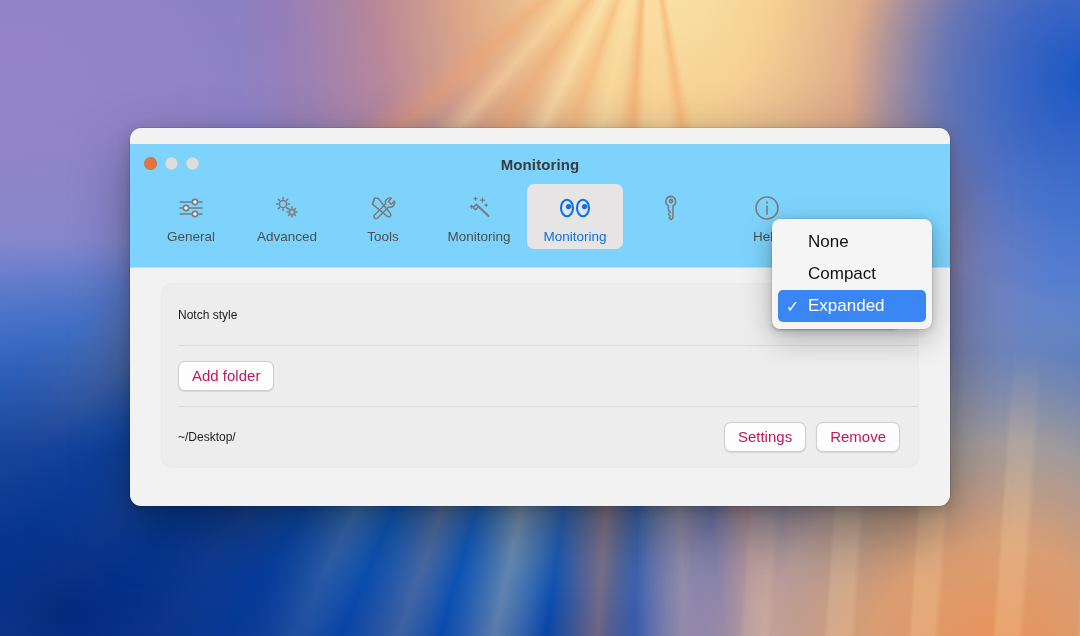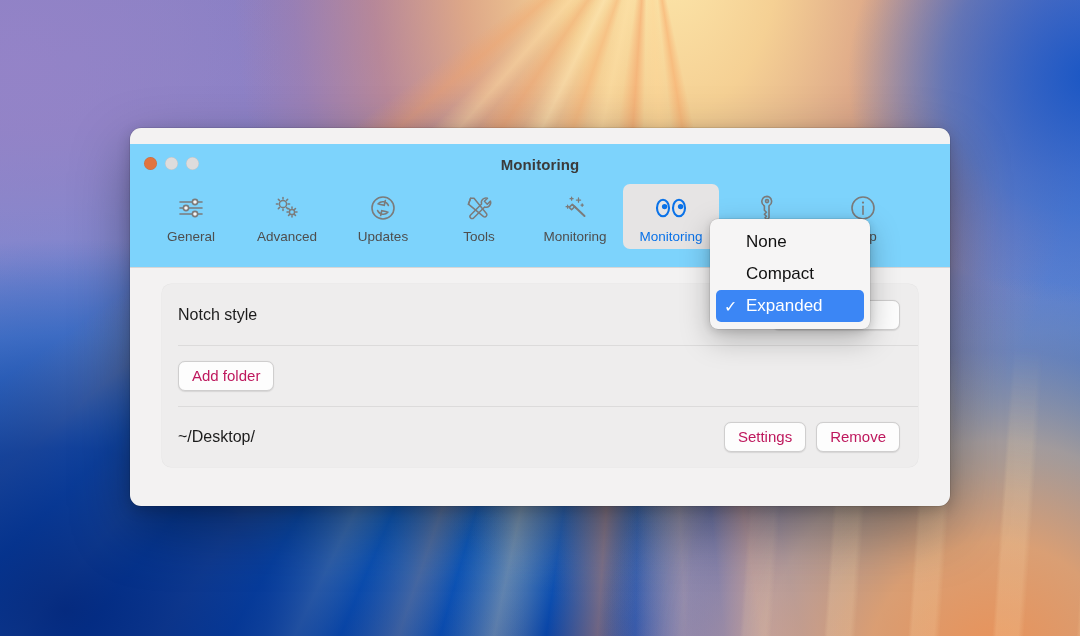--- a/index.html
+++ b/index.html
@@ -219,21 +219,21 @@
     display:flex; align-items:center;
     padding:0 18px 0 16px;
     position:relative;
   }
   .row + .row::before {
     content:"";
     position:absolute; left:16px; right:0; top:0;
     height:.5px; background:#dcdbdb;
   }
   .row-label {
-    font-size:16px;
+    font-size:12px;
     color:#1c1c1c;
     flex:1;
     white-space:nowrap;
   }
   .row-actions {
     display:flex; align-items:center; gap:10px;
   }
 
   
   .btn {
@@ -261,21 +261,21 @@
     padding:0 8px 0 12px;
     font-size:15px; color:#111;
     box-shadow:0 .5px 1.2px rgba(0,0,0,.10);
     cursor:default;
     white-space:nowrap;
   }
 
   
   .menu {
     position:absolute;
-    left:580px; top:91px;
+    left:642px; top:91px;
     width:160px;
     background:#f6f5f5;
     border-radius:8px;
     box-shadow:
       0 0 0 .5px rgba(0,0,0,.13),
       0 10px 30px rgba(0,0,0,.26),
       0 2px 8px rgba(0,0,0,.14);
     padding:7px 6px;
     z-index:40;
   }
@@ -372,32 +372,20 @@
                     <line x1="3.5" y1="3.5" x2="2.6" y2="2.6"></line>
                     <line x1="3.5" y1="-3.5" x2="2.6" y2="-2.6"></line>
                     <line x1="-3.5" y1="3.5" x2="-2.6" y2="2.6"></line>
                   </g>
                 </g>
               </svg>
             </span>
             <span class="tb-label">Advanced</span>
           </div>
 
-          <div class="tb-item">
-            <span class="tb-icon">
-              <svg width="32" height="30" viewBox="0 0 32 30" fill="none" stroke="currentColor" stroke-width="1.6" stroke-linecap="round">
-                <circle cx="16" cy="15" r="11"></circle>
-                <path d="M11.5 12.2 h5.2 v-5.0" transform="rotate(12 16 15)"></path>
-                <path d="M20.5 17.8 h-5.2 v5.0" transform="rotate(12 16 15)"></path>
-                <path d="M10.6 17.6 a6.2 6.2 0 0 0 10.3 1.6"></path>
-                <path d="M21.4 12.4 a6.2 6.2 0 0 0 -10.3 -1.6"></path>
-              </svg>
-            </span>
-            <span class="tb-label">Updates</span>
-          </div>
 
           <div class="tb-item">
             <span class="tb-icon">
               <svg width="32" height="30" viewBox="0 0 32 30" fill="none" stroke="currentColor" stroke-width="1.5" stroke-linecap="round" stroke-linejoin="round">
                 <path d="M24.5 5.2 a4.6 4.6 0 0 0 -5.9 5.8 l-11 11 a2.1 2.1 0 0 0 3 3 l11 -11 a4.6 4.6 0 0 0 5.8 -5.9 l-3.1 3.1 -2.9 -2.9 z"></path>
                 <path d="M7.6 5.2 l3.4 0 12.6 15.5 a2.2 2.2 0 0 1 -3 3 L5.4 11.2 z"></path>
                 <line x1="5.4" y1="11.2" x2="7.6" y2="5.2"></line>
               </svg>
             </span>
             <span class="tb-label">Tools</span>

